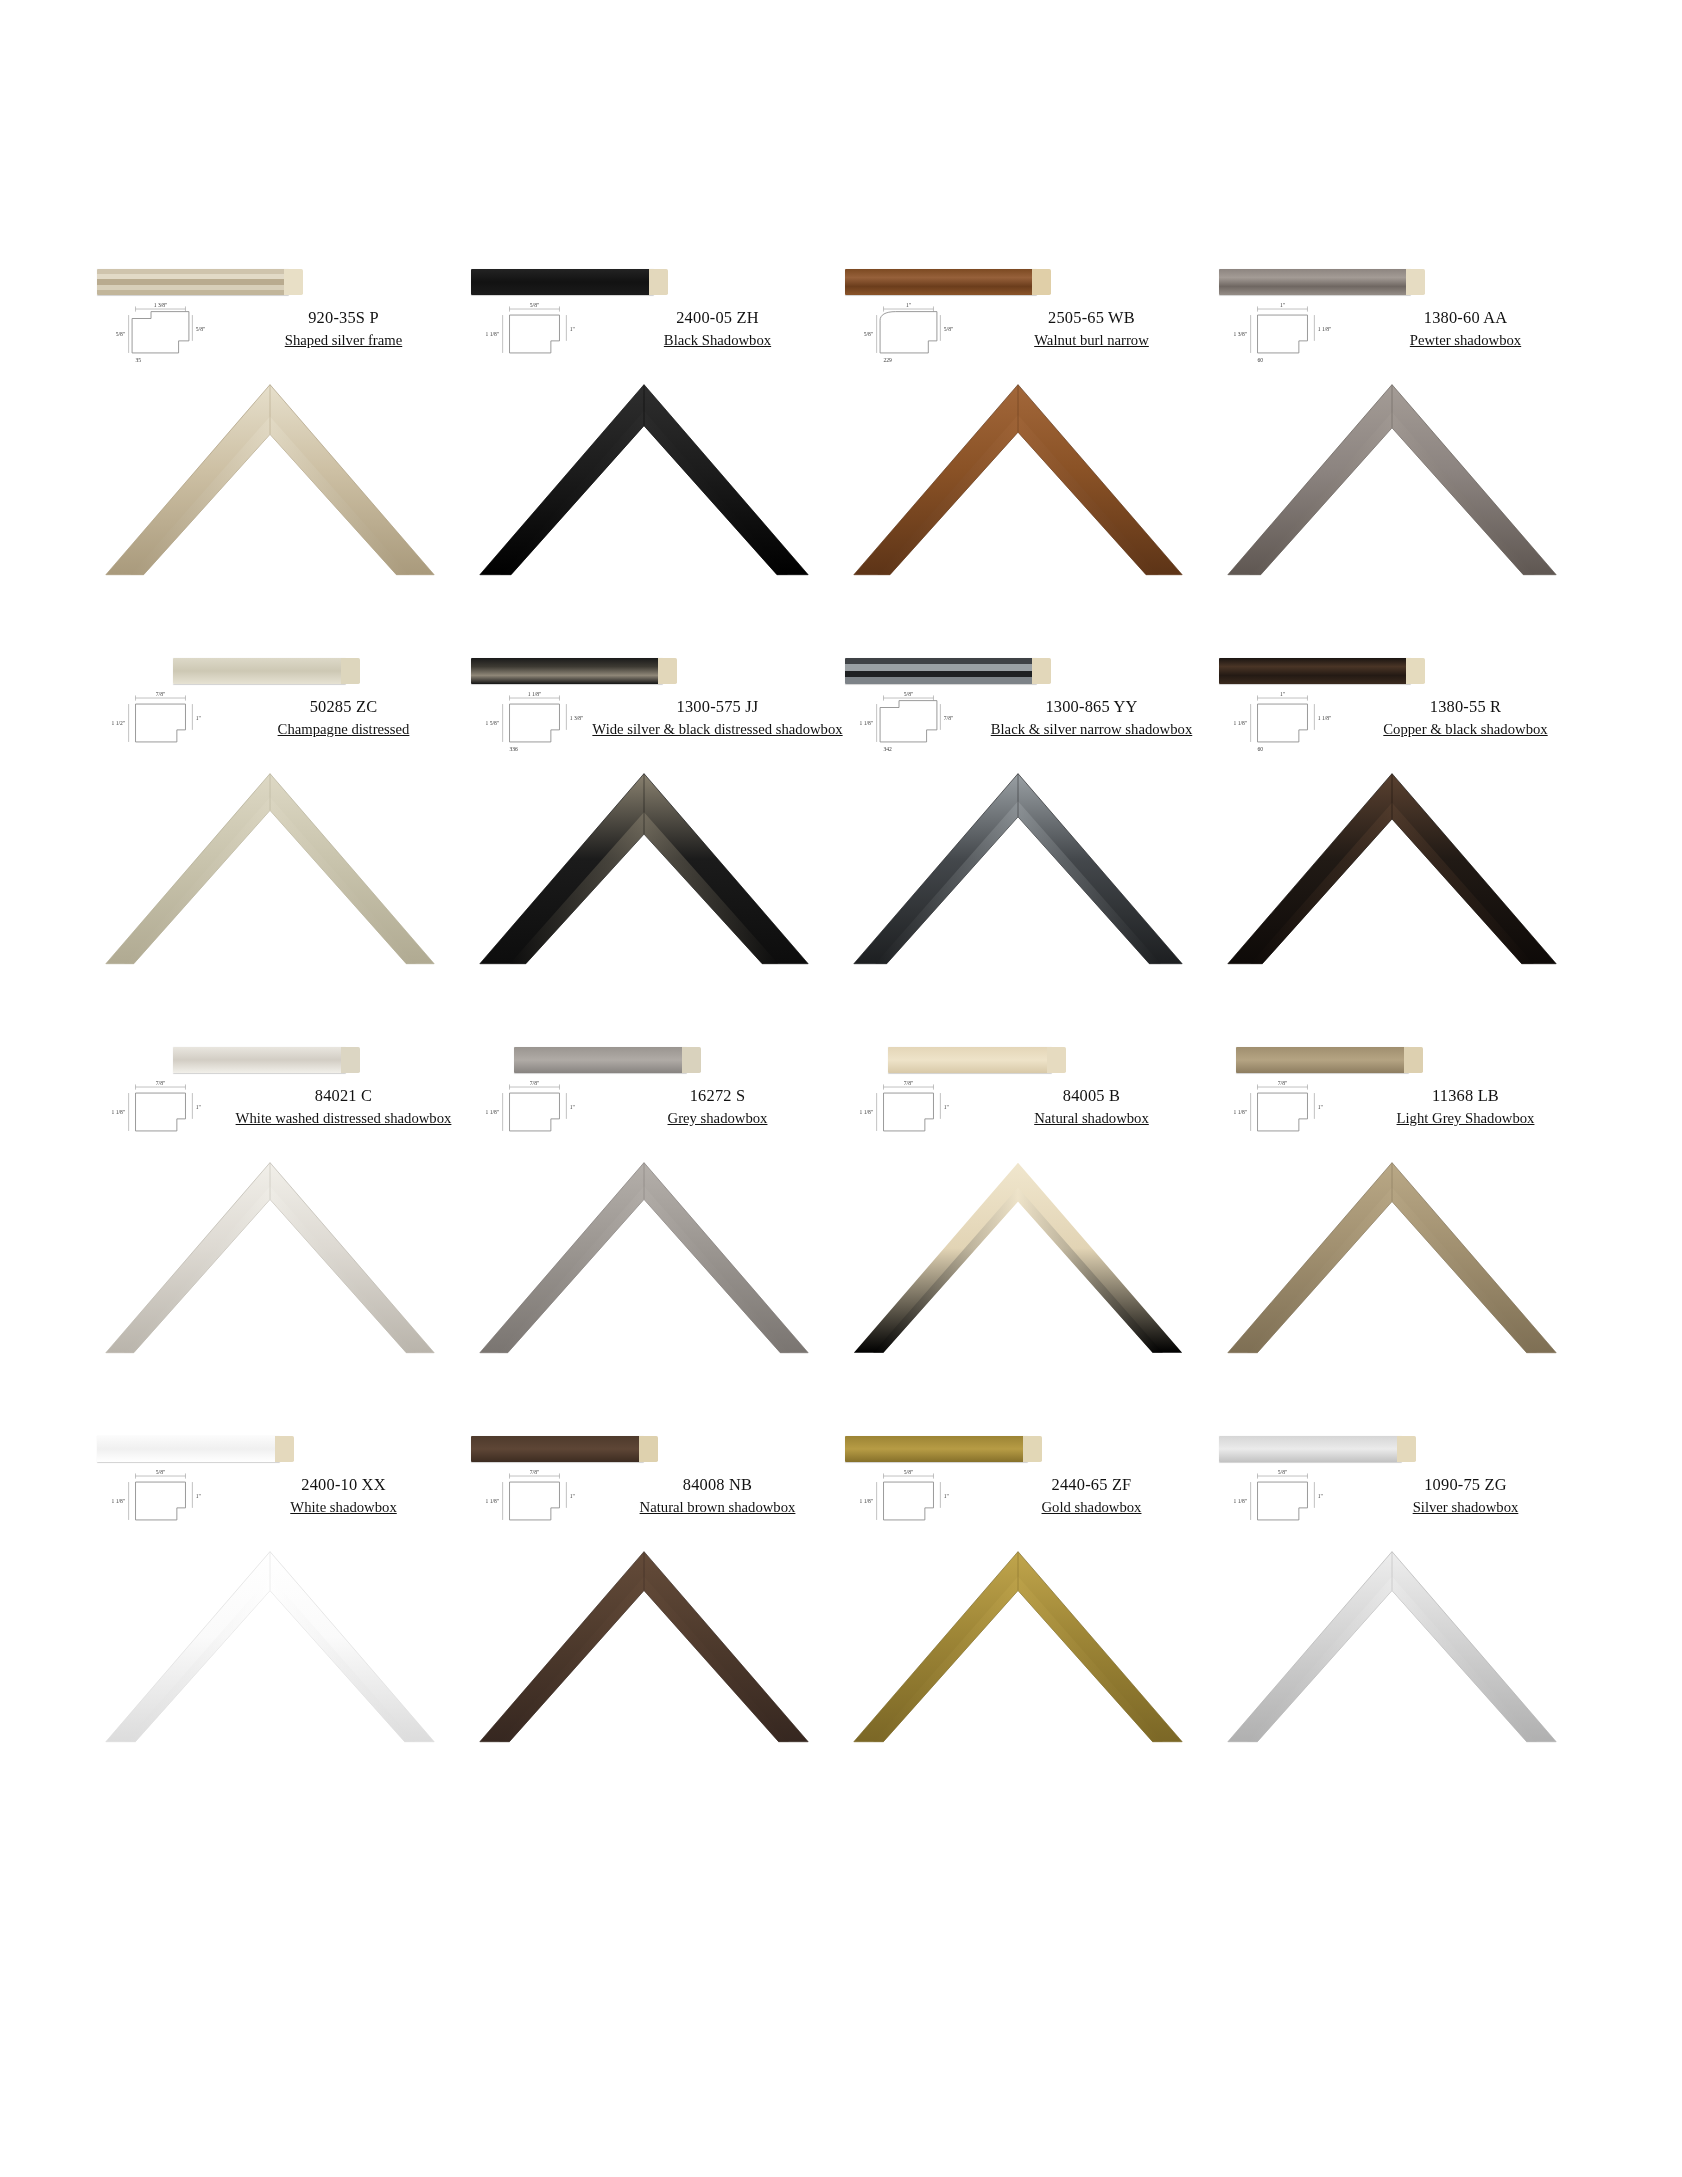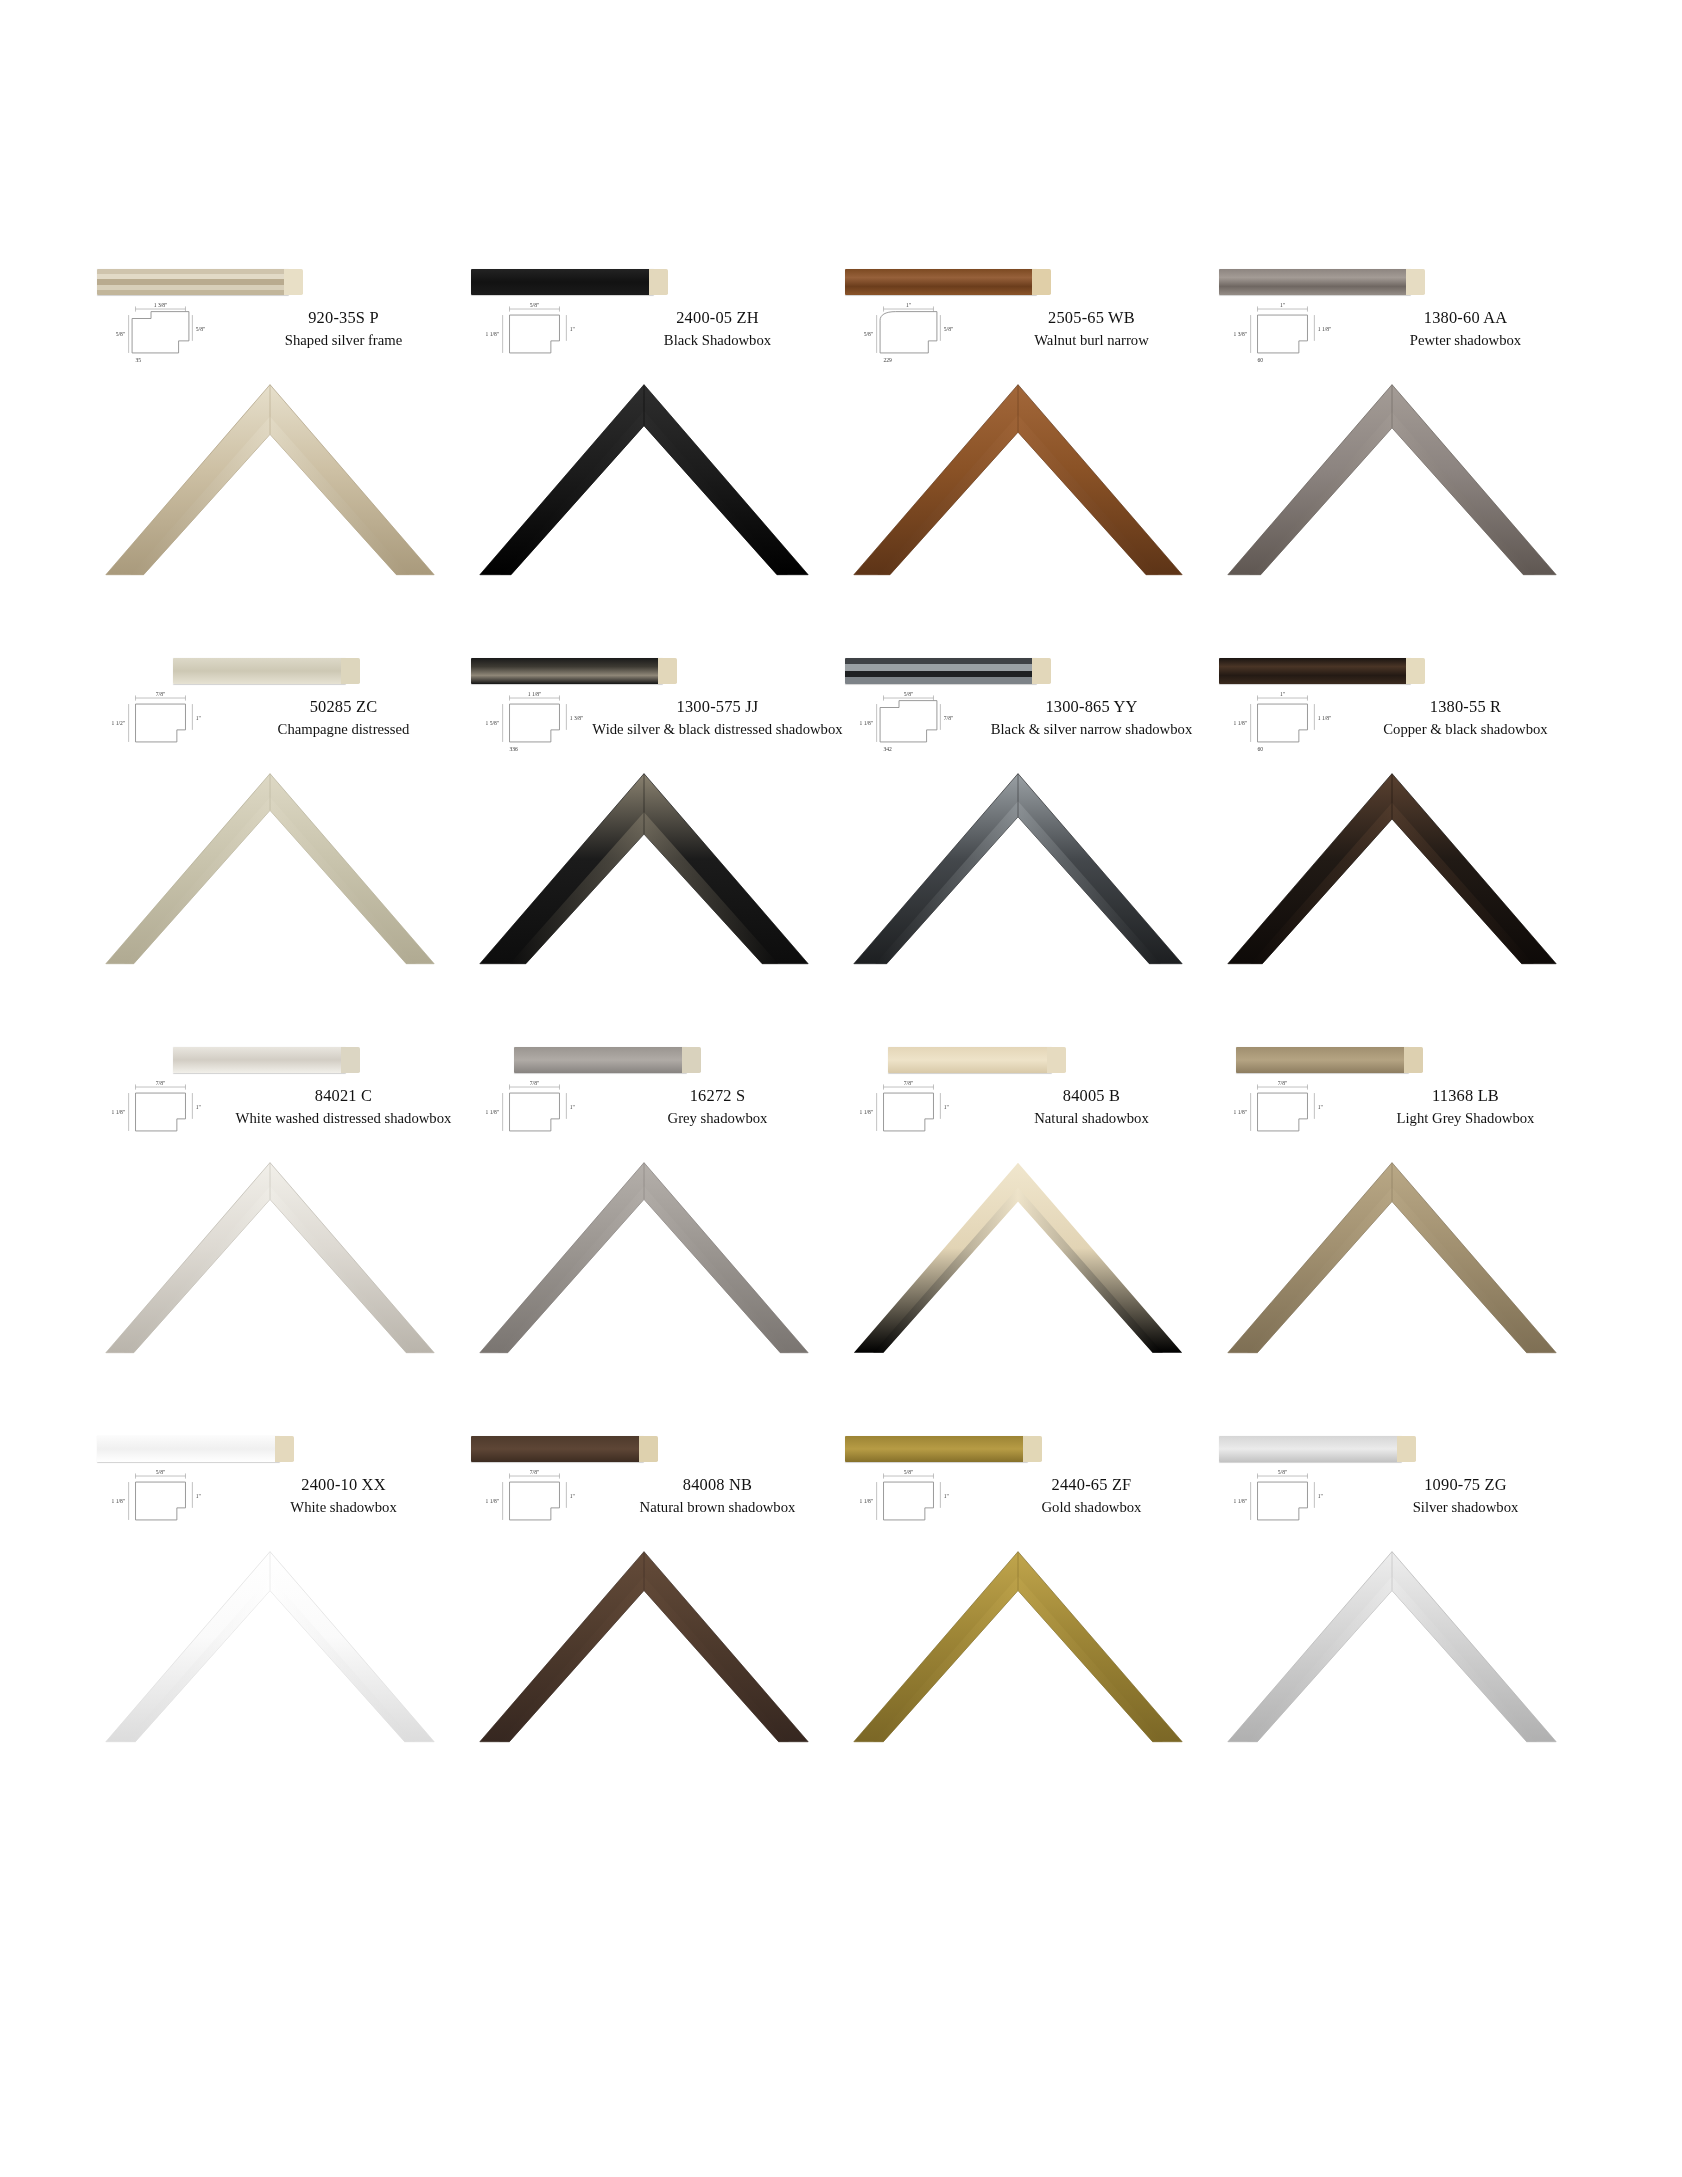--- a/index.html
+++ b/index.html
@@ -86,20 +86,21 @@
     letter-spacing: 0.2px;
     line-height: 1.35;
     color: #111;
     white-space: nowrap;
   }
   .desc {
     font-size: 14.7px;
     line-height: 1.3;
     color: #111;
     margin-top: 1.7px;
+    text-decoration: underline;
   }
 
   
   .chevron {
     position: absolute;
     left: 0px;
     top: 121px;
     width: 346px;
     height: 216px;
   }

